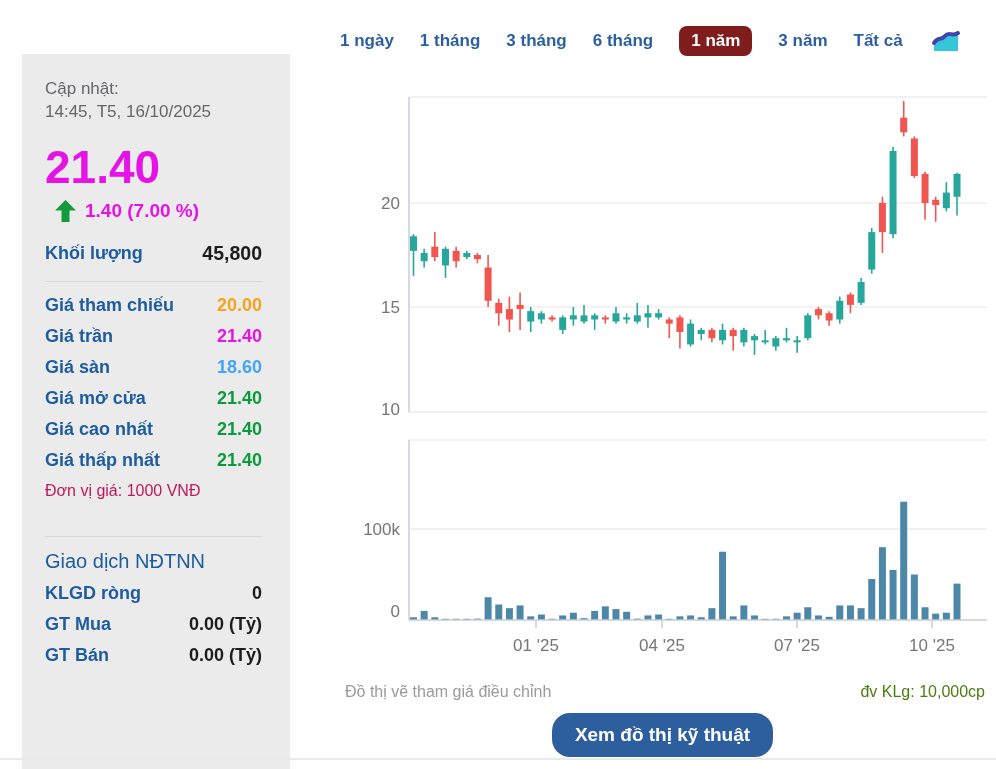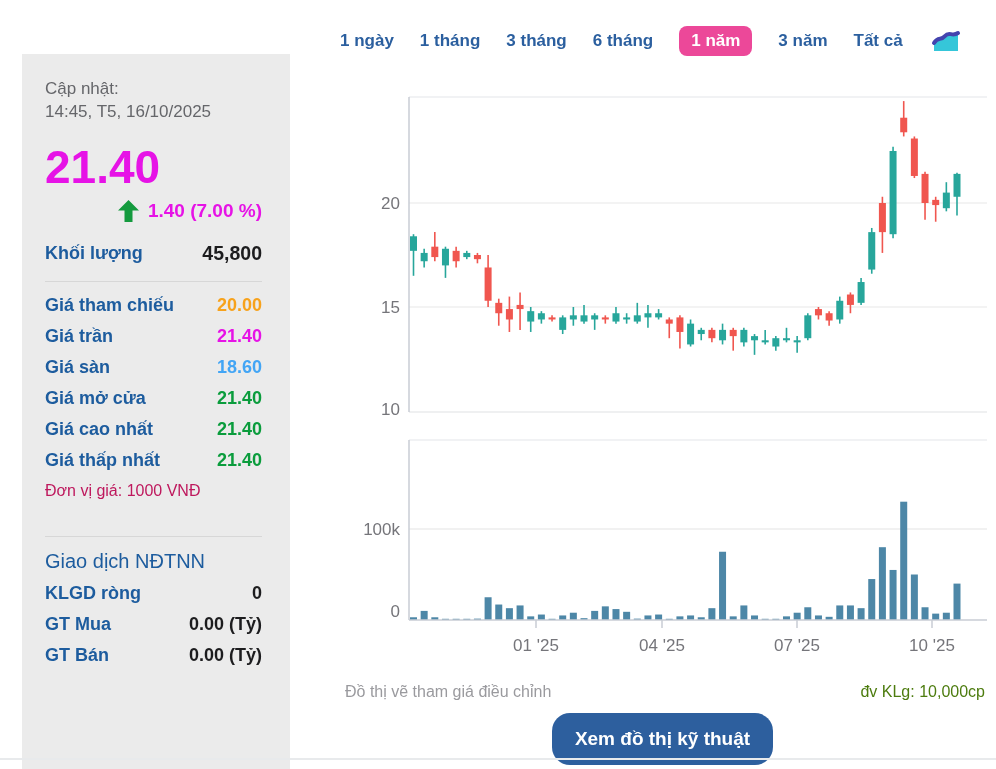--- a/index.html
+++ b/index.html
@@ -4,48 +4,48 @@
 <style>
   html,body{margin:0;padding:0;background:#fff;}
   body{width:996px;height:769px;position:relative;overflow:hidden;
        font-family:"Liberation Sans",sans-serif;-webkit-font-smoothing:antialiased;}
 
   
   .sidebar{position:absolute;left:22px;top:17px;width:268px;height:732px;
            background:#ebebeb;box-sizing:border-box;padding:24px 28px 0 23px;margin-top:37px;}
   .updated{color:#65666a;font-size:17px;line-height:1.35;}
   .big-price{color:#e613e6;font-size:46px;font-weight:700;margin-top:20px;line-height:1;}
-  .change-row{display:flex;align-items:center;gap:9px;margin-top:10px;margin-left:10px;justify-content:flex-end;}
+  .change-row{display:flex;align-items:center;gap:9px;margin-top:10px;margin-left:10px;}
   .change-txt{color:#e613e6;font-size:19px;font-weight:700;}
   .kv{display:flex;justify-content:space-between;align-items:center;}
   .kv .lbl{color:#1d5c9e;font-weight:700;font-size:18px;}
   .kv .val{font-weight:700;font-size:18px;color:#1c1c1e;}
   .vol-row{margin-top:20px;}
   .vol-row .val{font-size:19.5px;}
   .session{color:#8e8e93;font-size:18px;margin-top:13px;}
   .divider{border-top:1px solid #d7d7d7;margin-top:16px;}
   .rows{margin-top:13px;}
   .rows .kv{margin-bottom:11px;line-height:20px;}
   .unit-note{color:#be185d;font-size:16px;margin-top:12px;}
   .f-header{color:#1d5c9e;font-weight:400;font-size:20px;margin-top:13px;margin-bottom:10px;}
 
   
   .tabs{position:absolute;left:340px;top:26px;display:flex;align-items:center;gap:26px;height:30px;}
   .tab{color:#2b5f9f;font-weight:700;font-size:17px;cursor:pointer;white-space:nowrap;}
-  .tab.active{background:#ec4899;color:#fff;padding:5px 12px;border-radius:8px;}
+  .tab.active{background:#7f1d1d;color:#fff;padding:5px 12px;border-radius:8px;}
   .chart-type-icon{display:inline-block;margin-left:2px;cursor:pointer;line-height:0;}
 
   
   #charts{position:absolute;left:0;top:0;}
   .axis-label{fill:#75757a;font-size:17px;font-family:"Liberation Sans",sans-serif;}
 
   
   .note-left{position:absolute;left:345px;top:683px;color:#9a9a9e;font-size:16px;}
   .note-right{position:absolute;right:11px;top:683px;color:#4d7c0f;font-size:16px;}
-  .tech-btn{position:absolute;left:552px;top:713px;width:221px;height:52px;
+  .tech-btn{position:absolute;left:552px;top:713px;width:221px;height:44px;
             background:#2d5f9e;border:none;border-radius:18px;color:#fff;
             font-family:"Liberation Sans",sans-serif;font-size:19px;font-weight:700;cursor:pointer;}
   .page-divider{position:absolute;left:0;top:758px;width:996px;border-top:2px solid #e8eaec;}
 </style>
 </head>
 <body>
 
 <aside class="sidebar">
   <div class="updated">
     <div>Cập nhật:</div>

